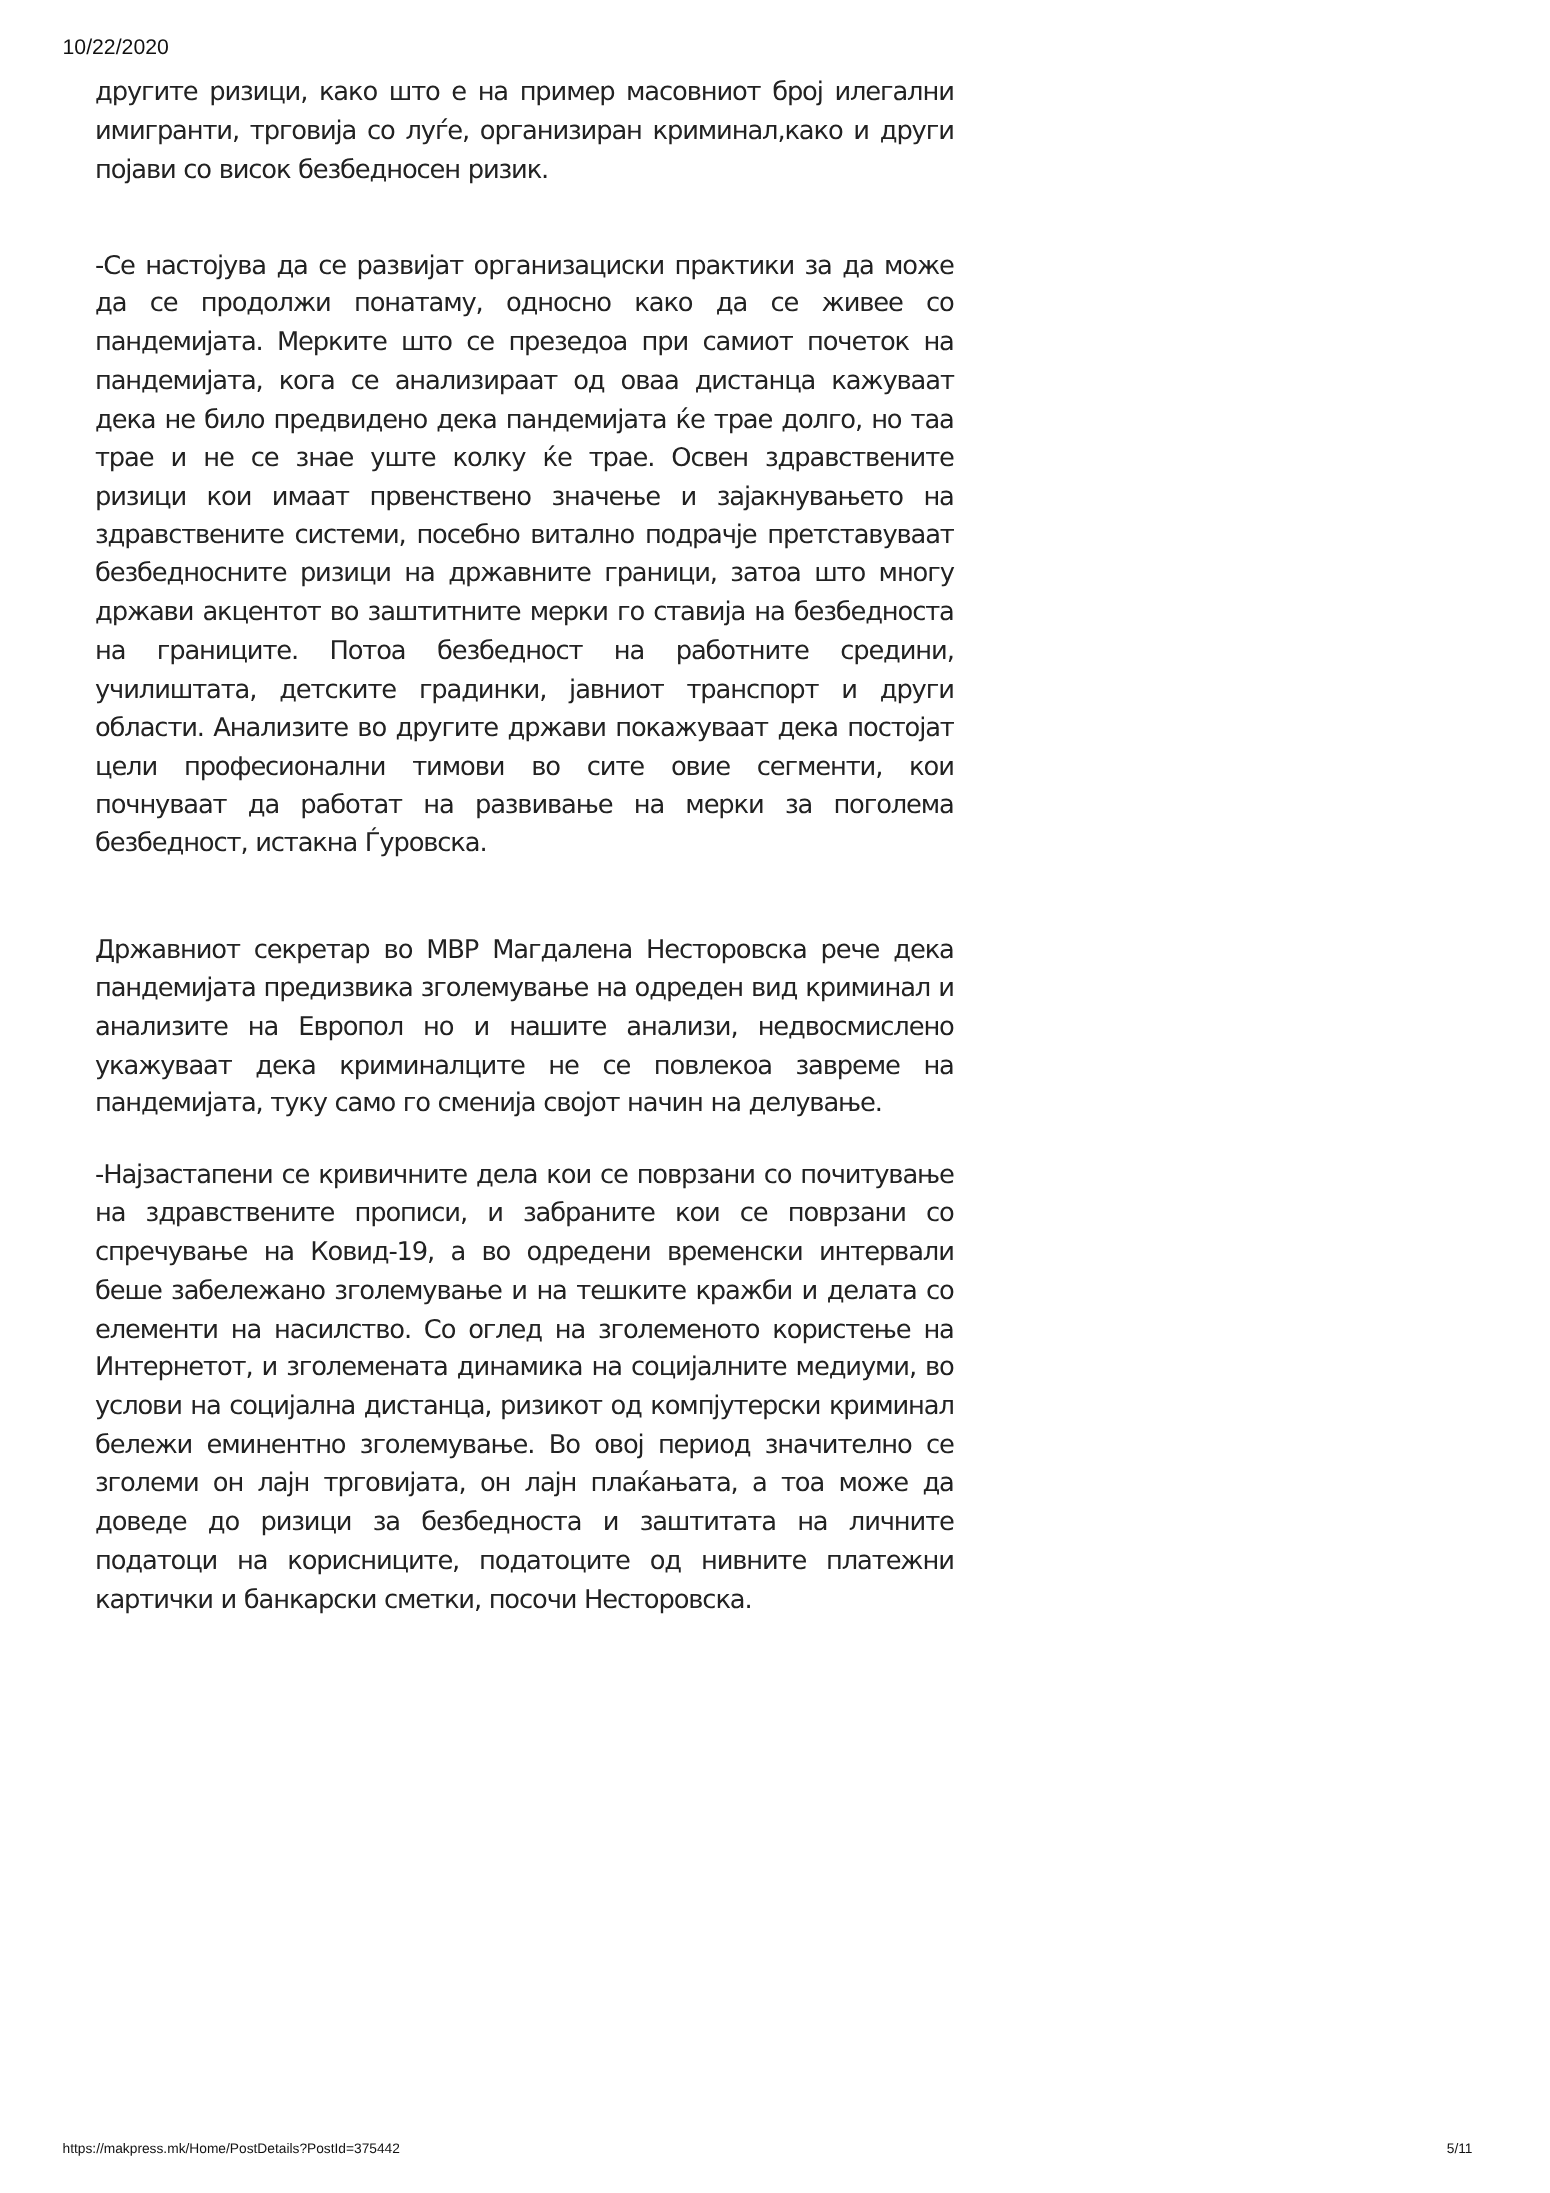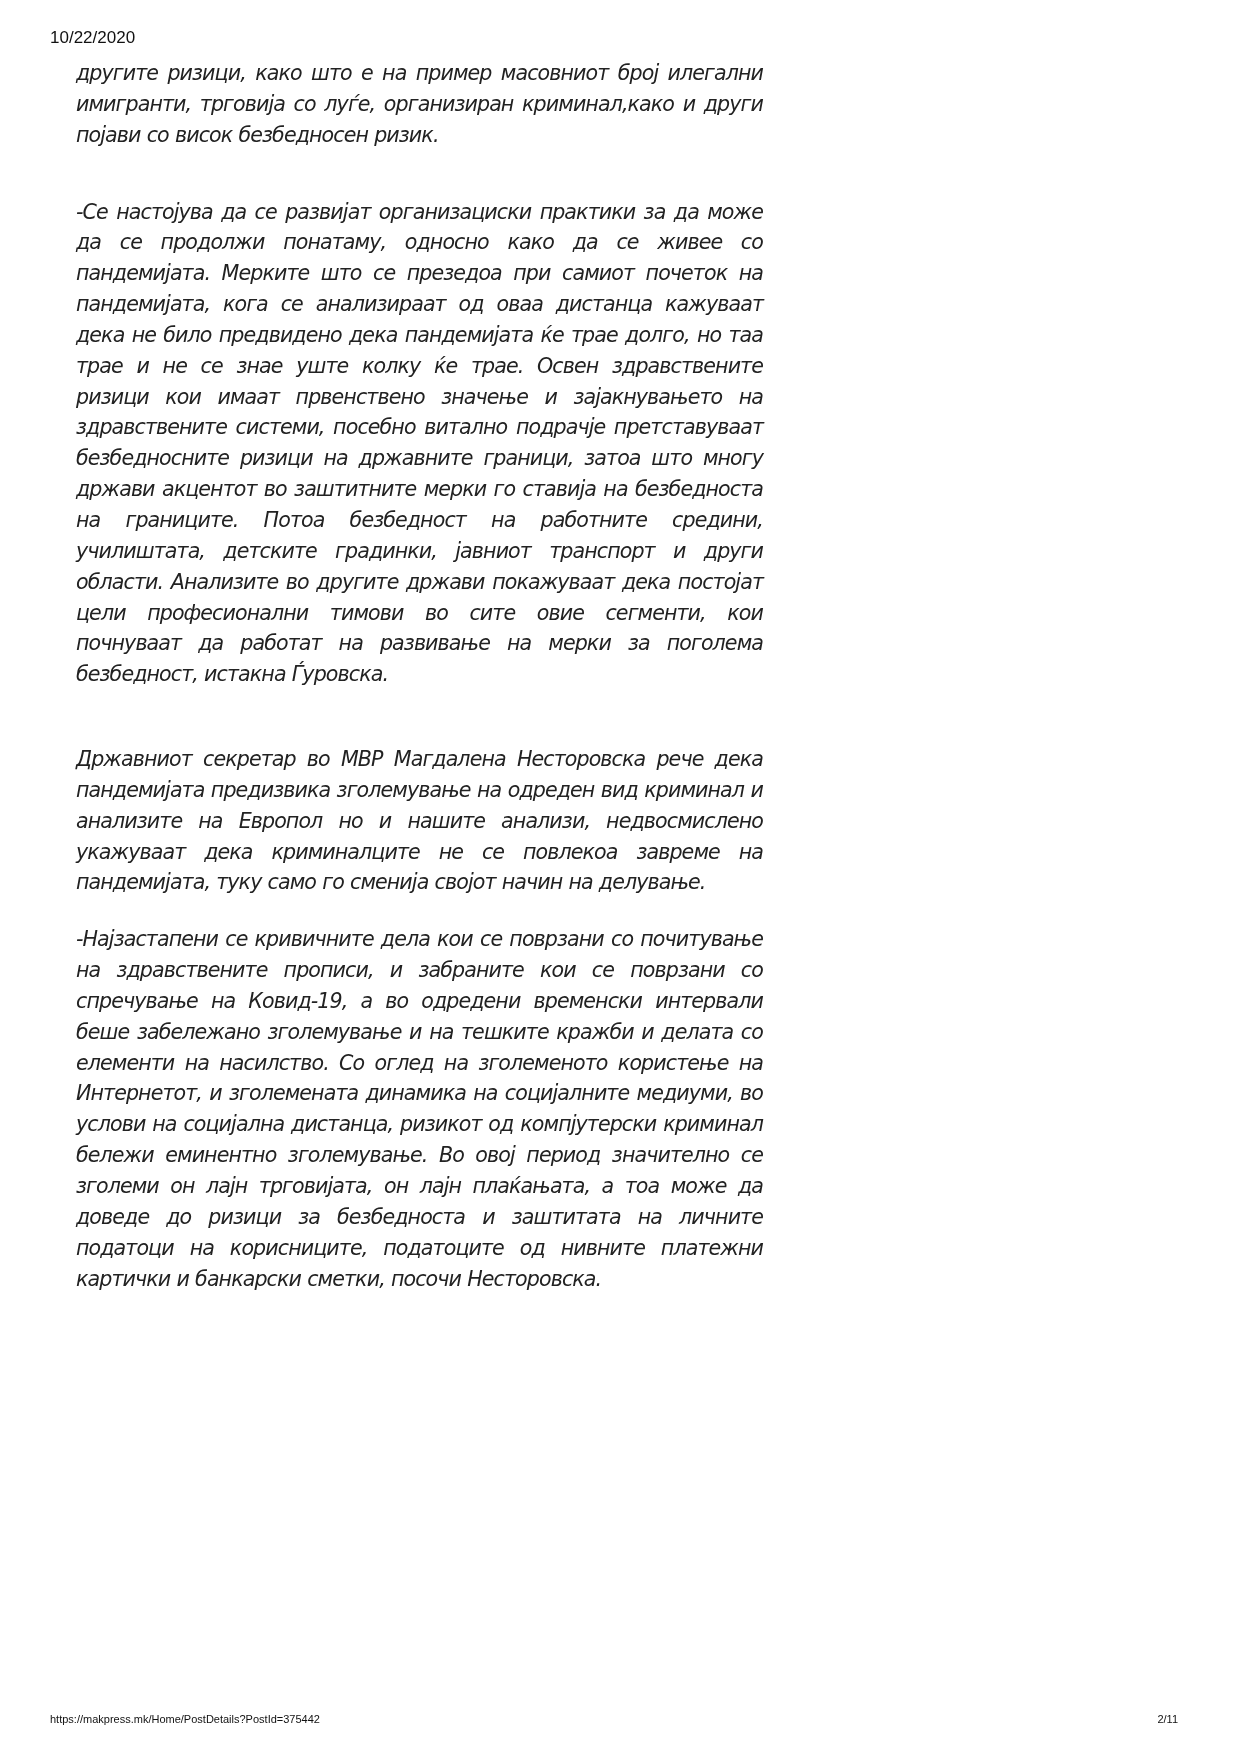--- a/index.html
+++ b/index.html
@@ -47,21 +47,20 @@
       font-size: 20.6px;
       line-height: 30.85px;
       letter-spacing: -0.9px;
       word-spacing: 0.5px;
       color: #222;
       text-align: justify;
     }
     .article p {
       margin: 0 0 62px 0;
       text-align: justify;
-      font-style: italic;
     }
     .article p.p1 { margin-bottom: 46px; }
     .article p.p2 { margin-bottom: 54px; }
     .article p.p3 { margin-bottom: 26px; }
     .print-footer {
       position: absolute;
       top: 1713px;
       left: 50px;
       right: 40px;
       height: 20px;
@@ -81,14 +80,14 @@
 
 <div class="article">
   <p class="p1">другите ризици, како што е на пример масовниот број илегални имигранти, трговија со луѓе, организиран криминал,како и други појави со висок безбедносен ризик.</p>
   <p class="p2">-Се настојува да се развијат организациски практики за да може да се продолжи понатаму, односно како да се живее со пандемијата. Мерките што се презедоа при самиот почеток на пандемијата, кога се анализираат од оваа дистанца кажуваат дека не било предвидено дека пандемијата ќе трае долго, но таа трае и не се знае уште колку ќе трае. Освен здравствените ризици кои имаат првенствено значење и зајакнувањето на здравствените системи, посебно витално подрачје претставуваат безбедносните ризици на државните граници, затоа што многу држави акцентот во заштитните мерки го ставија на безбедноста на границите. Потоа безбедност на работните средини, училиштата, детските градинки, јавниот транспорт и други области. Анализите во другите држави покажуваат дека постојат цели професионални тимови во сите овие сегменти, кои почнуваат да работат на развивање на мерки за поголема безбедност, истакна Ѓуровска.</p>
   <p class="p3">Државниот секретар во МВР Магдалена Несторовска рече дека пандемијата предизвика зголемување на одреден вид криминал и анализите на Европол но и нашите анализи, недвосмислено укажуваат дека криминалците не се повлекоа завреме на пандемијата, туку само го сменија својот начин на делување.</p>
   <p class="p4">-Најзастапени се кривичните дела кои се поврзани со почитување на здравствените прописи, и забраните кои се поврзани со спречување на Ковид-19, а во одредени временски интервали беше забележано зголемување и на тешките кражби и делата со елементи на насилство. Со оглед на зголеменото користење на Интернетот, и зголемената динамика на социјалните медиуми, во услови на социјална дистанца, ризикот од компјутерски криминал бележи еминентно зголемување. Во овој период значително се зголеми он лајн трговијата, он лајн плаќањата, а тоа може да доведе до ризици за безбедноста и заштитата на личните податоци на корисниците, податоците од нивните платежни картички и банкарски сметки, посочи Несторовска.</p>
 </div>
 
 <div class="print-footer">
   <span class="url">https://makpress.mk/Home/PostDetails?PostId=375442</span>
-  <span class="page">2/11</span>
+  <span class="page">5/11</span>
 </div>
 
 </body></html>

